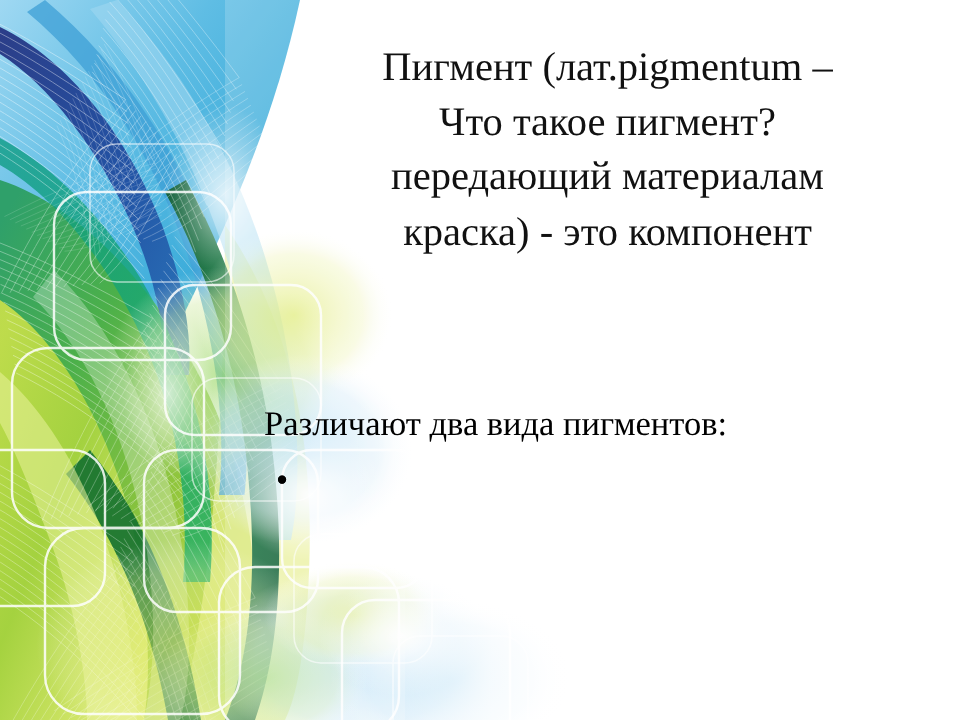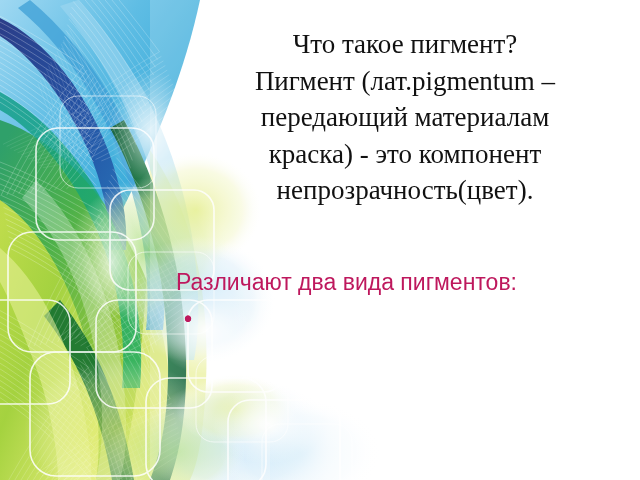--- a/index.html
+++ b/index.html
@@ -50,24 +50,24 @@
   .title-block .tline {
     display: block;
     white-space: nowrap;
   }
 
   .body-block {
     position: absolute;
     left: 176px;
     top: 264px;
     width: 460px;
-    color: #be185d;
+    color: #000000;
     font-size: 23px;
     line-height: 37px;
-    font-family: Liberation Sans, sans-serif;
+    font-family: Liberation Serif, serif;
   }
   .body-lead {
     display: block;
     white-space: nowrap;
   }
   .bullet-row {
     display: block;
     white-space: nowrap;
     position: relative;
     padding-left: 29px;
@@ -289,25 +289,24 @@
 
       <rect x="0" y="0" width="420" height="480" fill="url(#fadeRight)"></rect>
     </g>
 
     <rect x="150" y="0" width="120" height="480" fill="#ffffff" opacity="0.18"></rect>
   </svg>
 
   <div id="content">
 
     <div class="title-block">
+      <span class="tline">Пигмент (лат.pigmentum –</span>
       <span class="tline">Что такое пигмент?</span>
-      <span class="tline">Пигмент (лат.pigmentum –</span>
       <span class="tline">передающий материалам</span>
       <span class="tline">краска) - это компонент</span>
-      <span class="tline">непрозрачность(цвет).</span>
     </div>
 
     <div class="body-block">
       <span class="body-lead">Различают два вида пигментов:</span>
 
       <span class="bullet-row">
         <span class="dot">•</span>
       </span>
 
       <span class="bullet-row">

